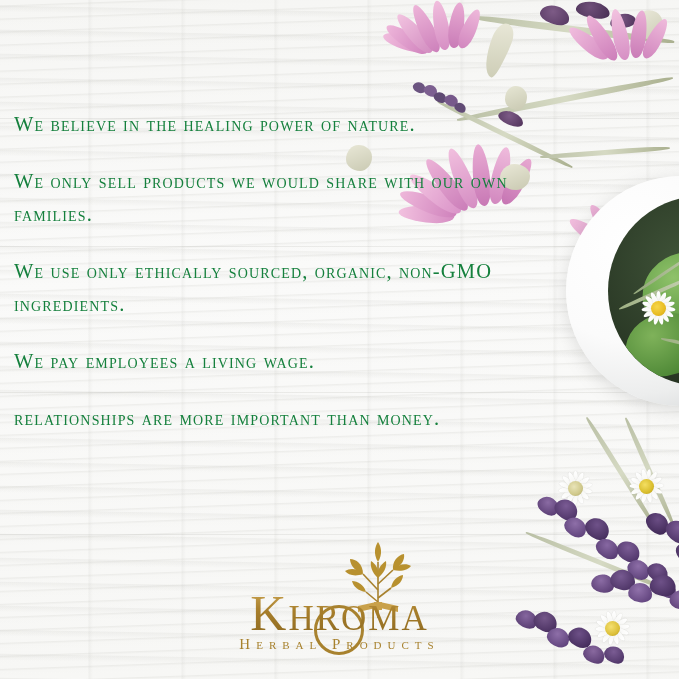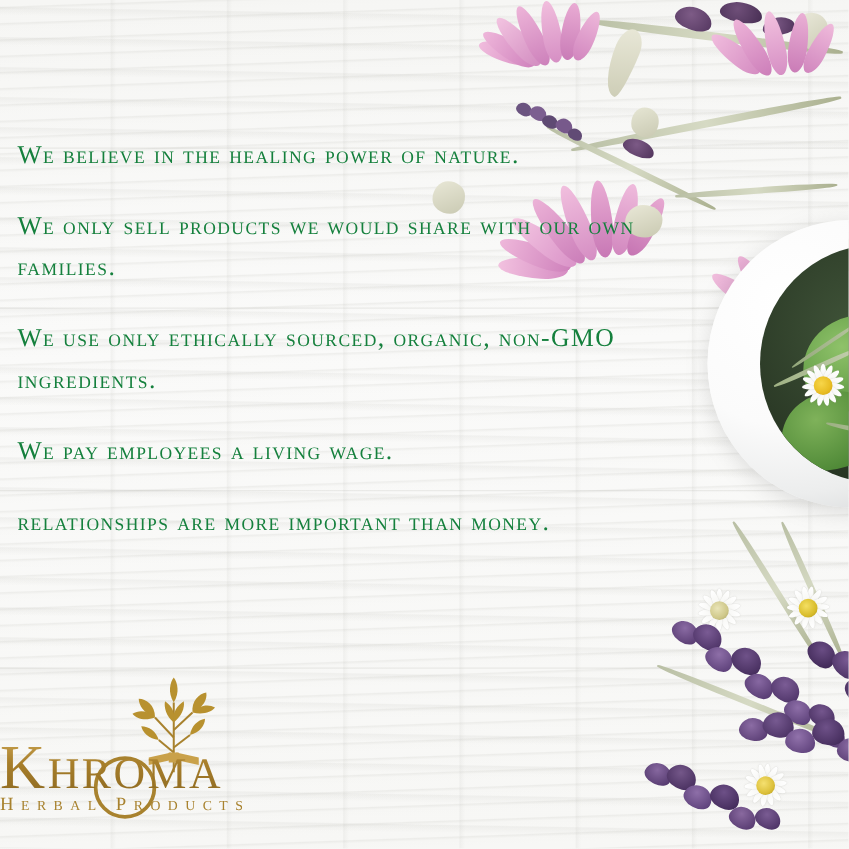--- a/index.html
+++ b/index.html
@@ -74,21 +74,21 @@
     letter-spacing:1.15px;
     color:#15803d;
     margin:0 0 24px 0;
     font-family:"Liberation Serif","DejaVu Serif",serif;
   }
   .value-item.lower{ }
 
   
   .logo{
     position:absolute;left:0;right:0;bottom:26px;
-    text-align:left;
+    text-align:center;
     pointer-events:none;
   }
   .logo-wrap{
     position:relative;display:inline-block;
     padding-top:46px;
   }
   .logo-word{
     position:relative;
     font-size:50px;line-height:50px;
     letter-spacing:2px;

